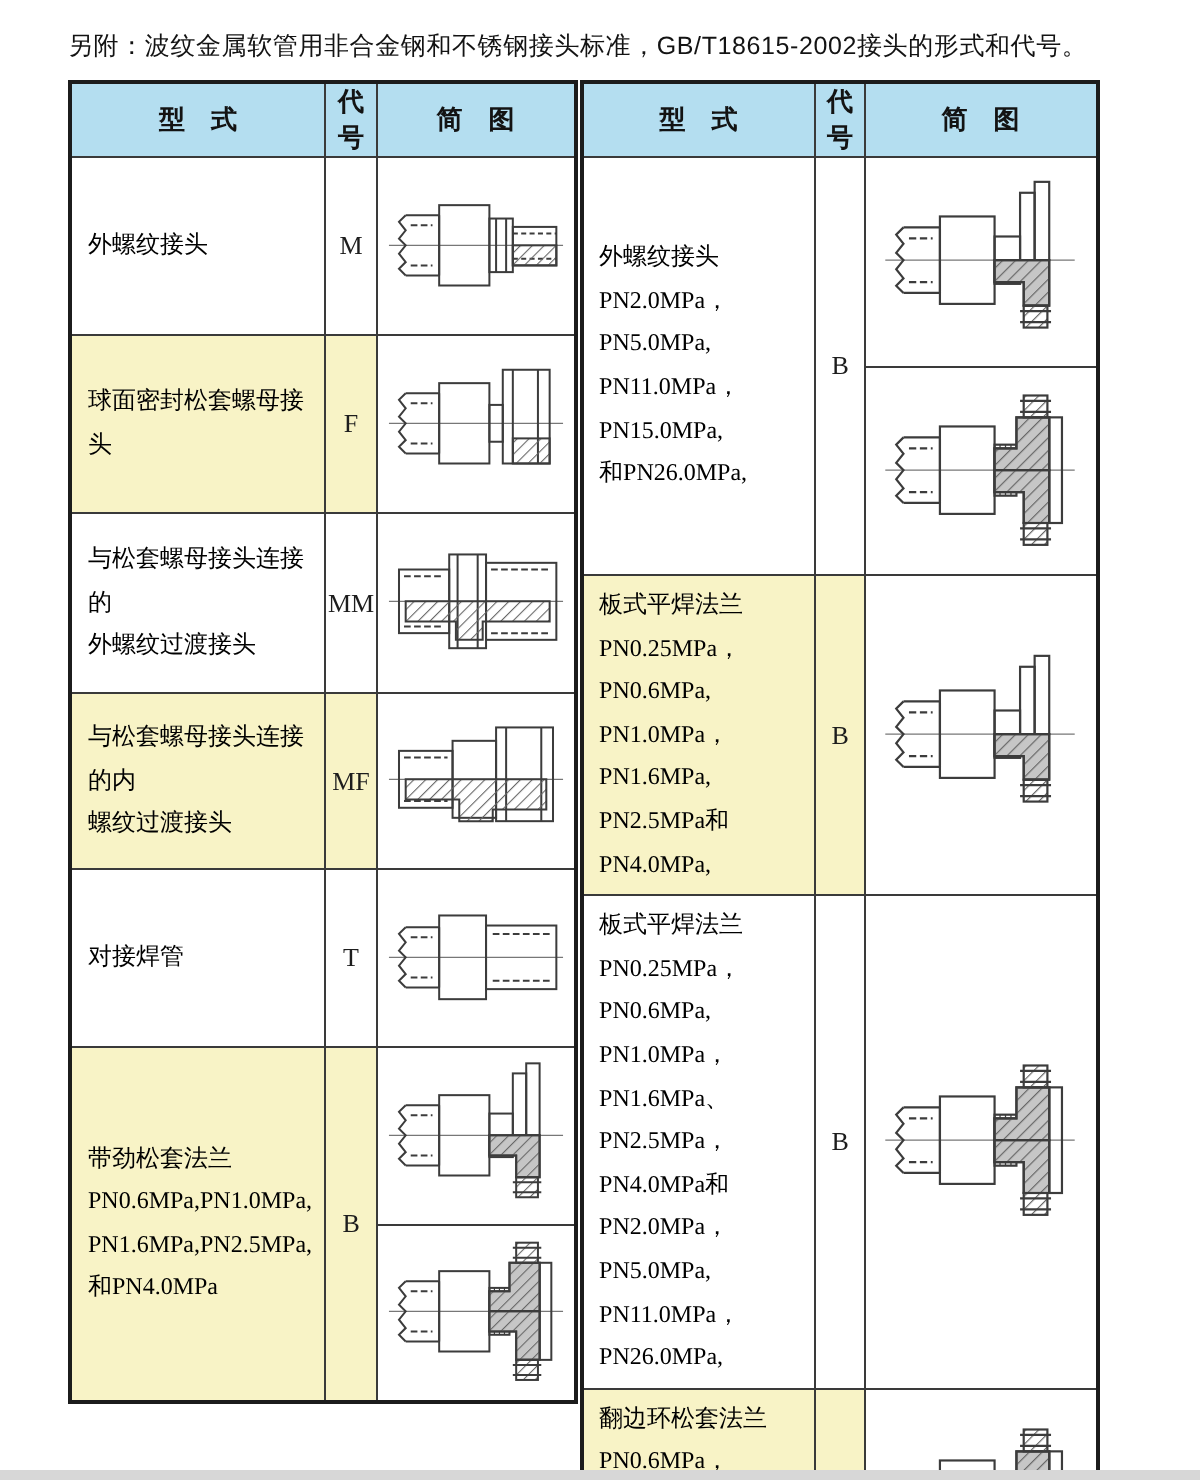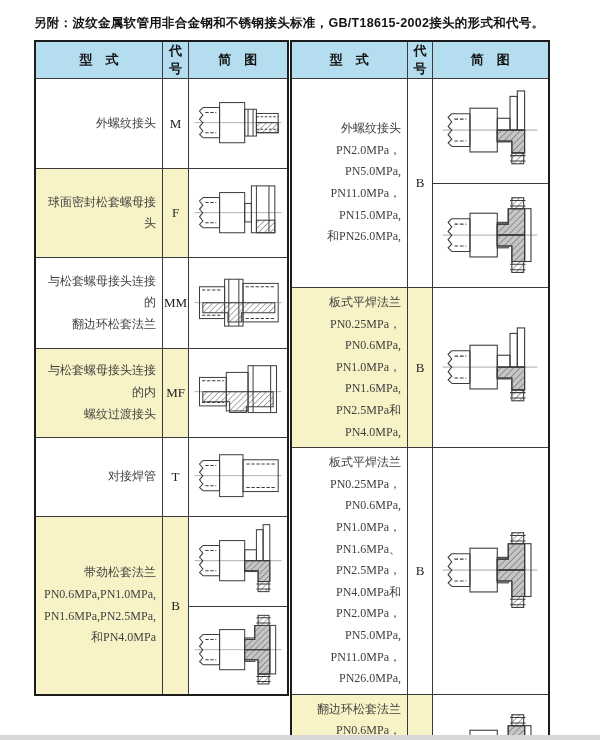--- a/index.html
+++ b/index.html
@@ -2,35 +2,35 @@
 <html><head>
 <meta charset="utf-8">
 <style>
   html,body{margin:0;padding:0;}
   body{
     width:600px;height:740px;position:relative;background:#ffffff;
     font-family:"Liberation Sans",sans-serif;color:#111;overflow:hidden;
   }
   .title{
     position:absolute;left:34px;top:15px;width:540px;
-    font-size:12.5px;font-weight:bold;letter-spacing:0.3px;color:#131313;
+    font-size:12.5px;font-weight:normal;letter-spacing:0.3px;color:#131313;
   }
   .tbl-wrap{position:absolute;left:34px;top:40px;display:flex;}
   table{border-collapse:collapse;table-layout:fixed;height:656px;padding-left:32px;}
   table.half{border:2px solid #1c1c1c;}
   table.half.left{margin-right:1px;}
   th,td{border:1px solid #3a3a3a;padding:0;}
   th{
     background:#b4def0;font-size:13px;font-weight:bold;height:25px;
     text-align:center;color:#131313;
   }
   td.label{
     font-family:"Liberation Serif","DejaVu Serif",serif;
     font-size:12px;line-height:1.8;padding:4px 6px 4px 8px;
-    vertical-align:middle;white-space:pre-line;color:#404040;text-align:right;
+    vertical-align:middle;white-space:pre-line;color:#000000;text-align:left;
   }
   td.code{
     font-family:"Liberation Serif","DejaVu Serif",serif;
     font-size:13px;text-align:center;vertical-align:middle;color:#1d1d1d;
   }
   tr.hl td.label, tr.hl td.code{background:#f8f3c6;}
   td.diag{background:#fff;text-align:center;vertical-align:middle;}
   svg.dg{display:block;margin:0 auto;}
   .strip{position:absolute;left:0;top:735px;width:600px;height:5px;background:#d7d7d7;}
 </style>
@@ -165,39 +165,39 @@
       <td class="label">球面密封松套螺母接头</td>
       <td class="code">F</td>
       <td class="diag">
         <svg class="dg" viewBox="0 0 112 92" width="94" height="77">
               <use href="#d-nut"></use>
             </svg>
       </td>
     </tr>
     <tr style="height:90px">
       <td class="label">与松套螺母接头连接的
-翻边环松套法兰</td>
+外螺纹过渡接头</td>
       <td class="code">MM</td>
       <td class="diag">
         <svg class="dg" viewBox="0 0 112 92" width="94" height="77">
               <use href="#d-adapter"></use>
             </svg>
       </td>
     </tr>
     <tr class="hl" style="height:88px">
       <td class="label">与松套螺母接头连接的内
 螺纹过渡接头</td>
       <td class="code">MF</td>
       <td class="diag">
         <svg class="dg" viewBox="0 0 112 92" width="94" height="77">
               <use href="#d-nutbig"></use>
             </svg>
       </td>
     </tr>
-    <tr style="height:79px">
+    <tr style="height:89px">
       <td class="label">对接焊管</td>
       <td class="code">T</td>
       <td class="diag">
         <svg class="dg" viewBox="0 0 112 92" width="94" height="77">
               <use href="#d-pipe"></use>
             </svg>
       </td>
     </tr>
     <tr class="hl" style="height:89px">
       <td class="label" rowspan="2">带劲松套法兰

